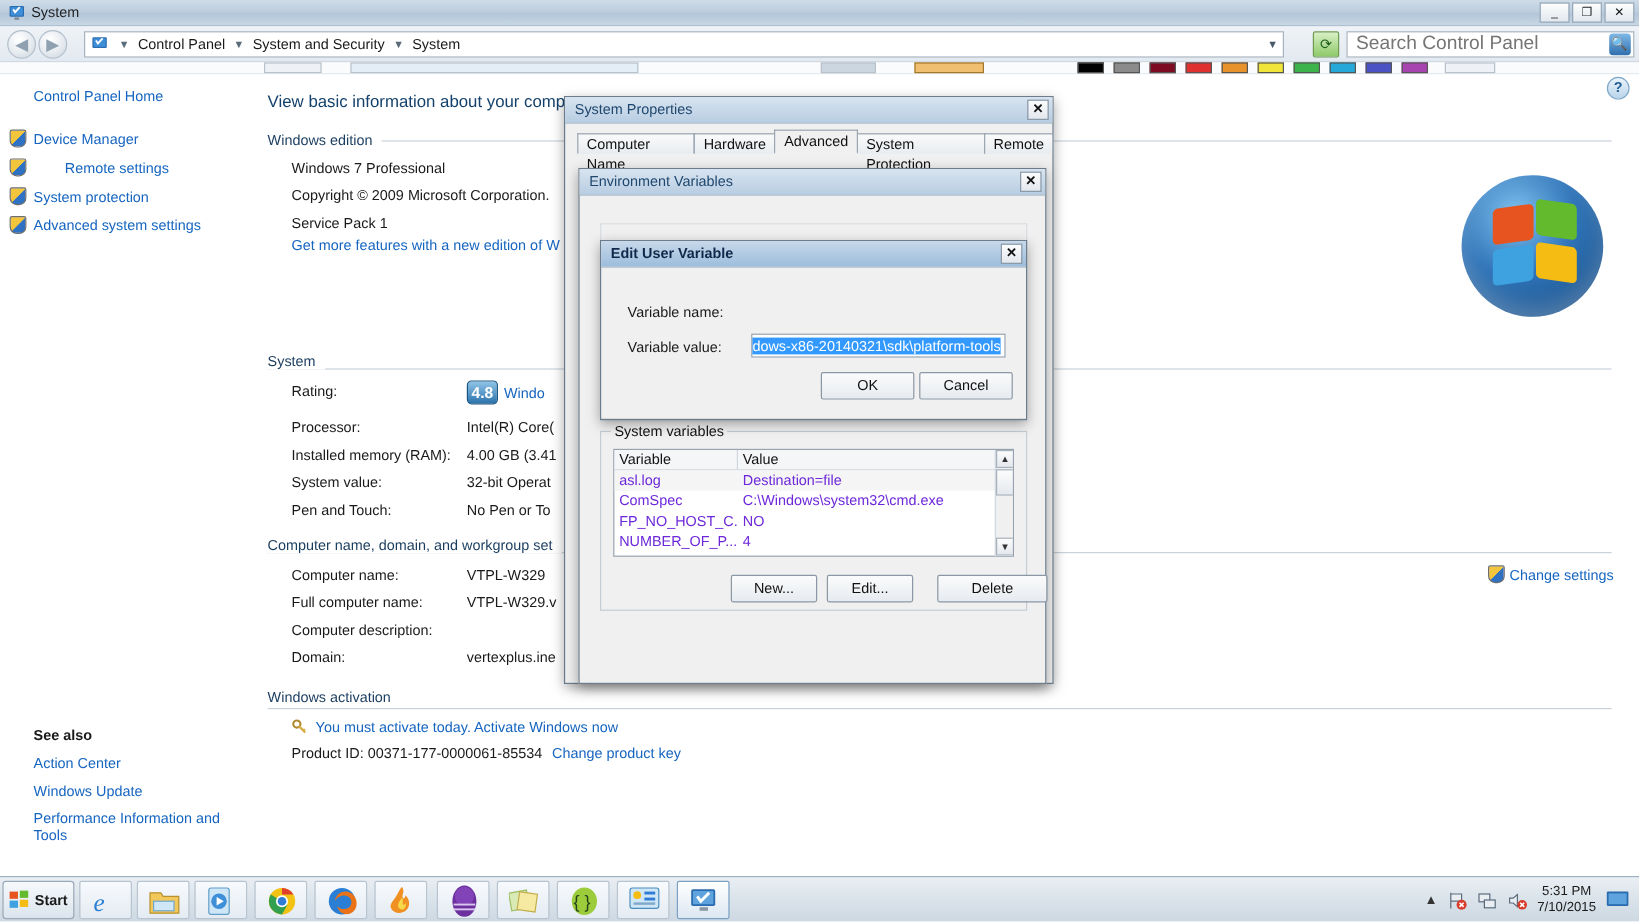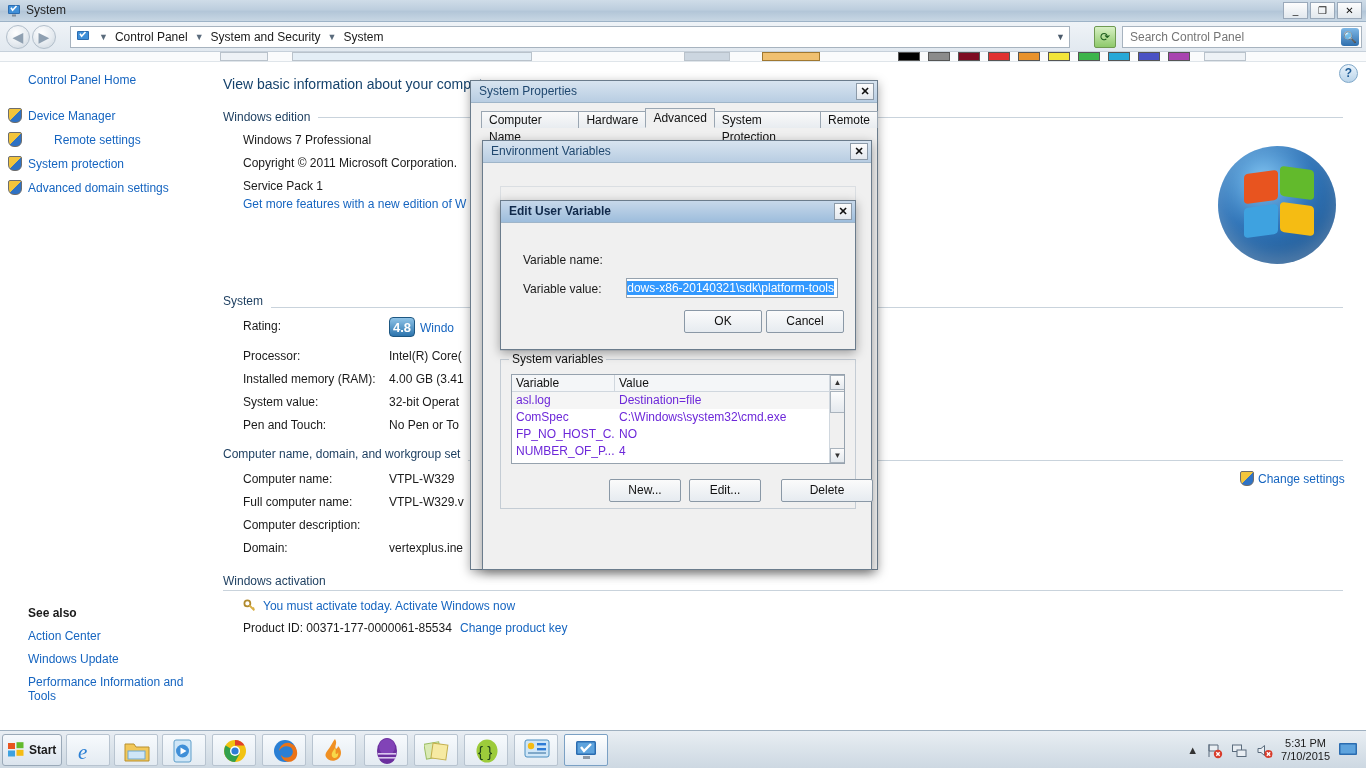--- a/index.html
+++ b/index.html
@@ -63,21 +63,21 @@
     border:1px solid #6f9a52; border-radius:2px;
     background: linear-gradient(to bottom,#d8f0c4,#8ec96a);
     text-align:center; line-height:20px; font-size:12px; color:#1c5c1c;
   }
   .searchbox {
     position:absolute; left:1122px; top:4px; width:240px; height:22px;
     background:#fff; border:1px solid #a7b3bf; display:flex; align-items:center;
   }
   .searchbox input {
     border:0; outline:0; width:212px; height:18px; margin-left:5px;
-    font-family:"Liberation Sans", sans-serif; font-size:12px; color:#404040;
+    font-family:"Liberation Sans", sans-serif; font-size:16px; color:#404040;
     background:transparent;
   }
   .searchicon {
     width:18px; height:18px; margin-left:auto; margin-right:2px;
     border-radius:3px; background: linear-gradient(to bottom,#7fb8e6,#2f6fae);
     color:#fff; font-size:11px; text-align:center; line-height:18px;
   }
 
   
   .striprow { position:absolute; left:0; top:52px; width:1366px; height:10px; background:#fafbfc;
@@ -281,36 +281,36 @@
       <div class="nav-row" style="top:70px;gap:32px;">
         <div class="shield"></div>
         <div style="color:#1665c0;">Remote settings</div>
       </div>
       <div class="nav-row" style="top:94px;">
         <div class="shield"></div>
         <div style="color:#1665c0;">System protection</div>
       </div>
       <div class="nav-row" style="top:118px;">
         <div class="shield"></div>
-        <div style="color:#1665c0;">Advanced domain settings</div>
+        <div style="color:#1665c0;">Advanced system settings</div>
       </div>
 
       <div class="seealso-title" style="top:544px;">See also</div>
       <div class="nav-link" style="left:28px; top:567px;">Action Center</div>
       <div class="nav-link" style="left:28px; top:590px;">Windows Update</div>
       <div class="nav-link" style="left:28px; top:613px; width:170px; white-space:normal; line-height:14px;">Performance Information and Tools</div>
     </div>
 
     <div class="main">
       <div class="pagehead">View basic information about your computer</div>
 
       <div class="grouprule" style="top:55px; width:1120px;"></div>
       <div class="grouphead" style="top:48px;">Windows edition</div>
       <div class="val" style="left:28px; top:71px;">Windows 7 Professional</div>
-      <div class="val" style="left:28px; top:94px;">Copyright © 2011 Microsoft Corporation.</div>
+      <div class="val" style="left:28px; top:94px;">Copyright © 2009 Microsoft Corporation.</div>
       <div class="val" style="left:28px; top:117px;">Service Pack 1</div>
       <div class="bluelink" style="left:28px; top:135px;">Get more features with a new edition of W</div>
 
       <div class="grouprule" style="top:245px; width:1120px;"></div>
       <div class="grouphead" style="top:232px;">System</div>
 
       <div class="lbl" style="left:28px; top:257px;">Rating:</div>
       <div class="ratingbadge" style="left:174px; top:255px;">4.8</div>
       <div class="bluelink" style="left:205px; top:259px;">Windo</div>
 

